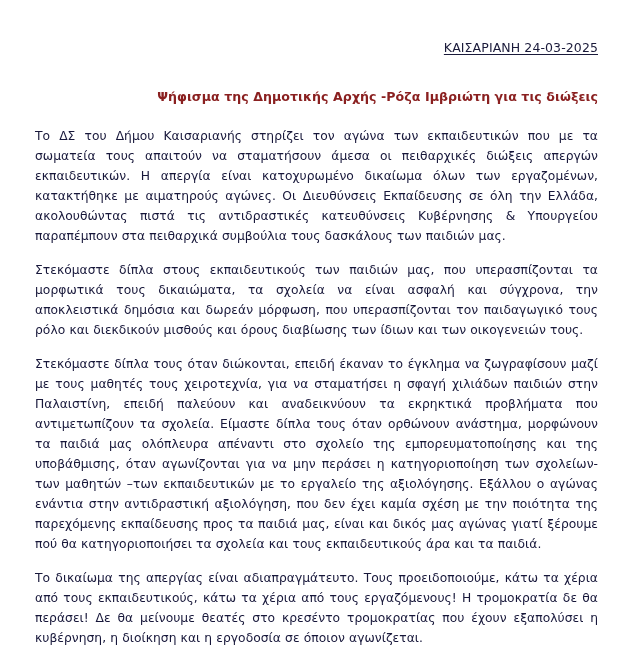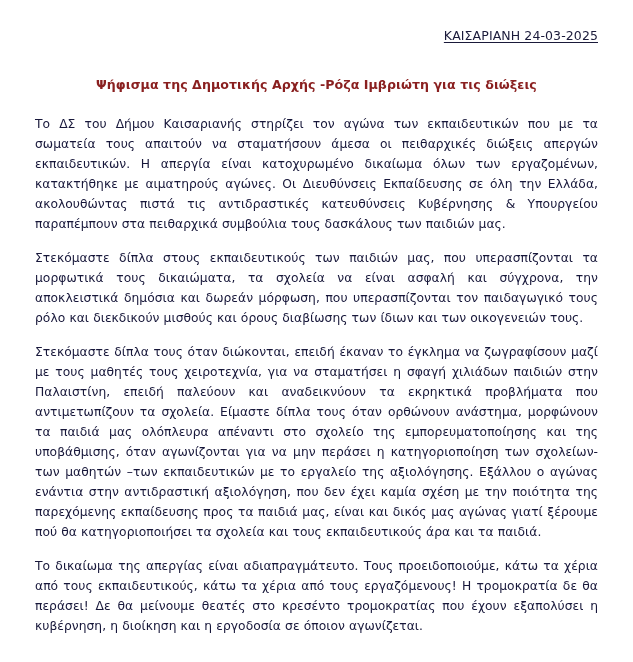--- a/index.html
+++ b/index.html
@@ -13,41 +13,41 @@
     height: 662px;
     overflow: hidden;
     font-family: "DejaVu Sans", "Liberation Sans", sans-serif;
     color: #1a1a3a;
   }
   .page {
     position: relative;
     width: 633px;
     height: 572px;
     box-sizing: border-box;
-    padding: 0 35px;
+    padding: 12px 35px;
     background: #ffffff;
   }
   .header-row {
     display: flex;
     justify-content: flex-end;
     padding-top: 28px;
     padding-right: 0px;
   }
   .dateline {
     font-size: 12.5px;
     font-weight: 400;
     color: #1a1a3a;
     text-decoration: underline;
     text-underline-offset: 2px;
     letter-spacing: 0.1px;
     white-space: nowrap;
   }
   .title-block {
     margin-top: 30px;
-    text-align: center;
+    text-align: right;
   }
   .title-line {
     font-size: 12.6px;
     font-weight: bold;
     color: #8a2020;
     line-height: 1.95;
     letter-spacing: 0.05px;
   }
   .body-block {
     margin-top: 16px;

